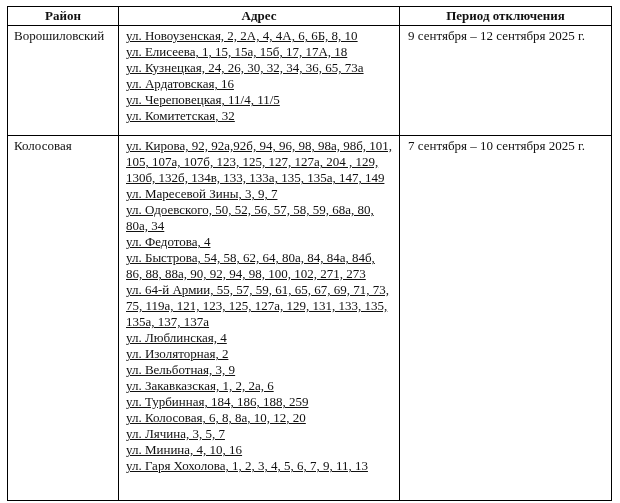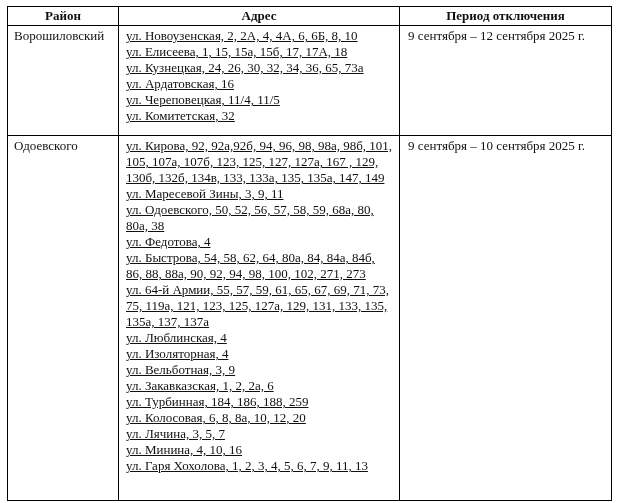--- a/index.html
+++ b/index.html
@@ -72,34 +72,34 @@
           <div class="address-line">ул. Новоузенская, 2, 2А, 4, 4А, 6, 6Б, 8, 10</div>
           <div class="address-line">ул. Елисеева, 1, 15, 15а, 15б, 17, 17А, 18</div>
           <div class="address-line">ул. Кузнецкая, 24, 26, 30, 32, 34, 36, 65, 73а</div>
           <div class="address-line">ул. Ардатовская, 16</div>
           <div class="address-line">ул. Череповецкая, 11/4, 11/5</div>
           <div class="address-line">ул. Комитетская, 32</div>
         </td>
         <td class="col-period">9 сентября – 12 сентября 2025 г.</td>
       </tr>
       <tr>
-        <td class="col-district">Одоевского</td>
+        <td class="col-district">Колосовая</td>
         <td class="col-address">
-          <div class="address-line">ул. Кирова, 92, 92а,92б, 94, 96, 98, 98а, 98б, 101, 105, 107а, 107б, 123, 125, 127, 127а, 167 , 129, 130б, 132б, 134в, 133, 133а, 135, 135а, 147, 149</div>
-          <div class="address-line">ул. Маресевой Зины, 3, 9, 11</div>
-          <div class="address-line">ул. Одоевского, 50, 52, 56, 57, 58, 59, 68а, 80, 80а, 38</div>
+          <div class="address-line">ул. Кирова, 92, 92а,92б, 94, 96, 98, 98а, 98б, 101, 105, 107а, 107б, 123, 125, 127, 127а, 204 , 129, 130б, 132б, 134в, 133, 133а, 135, 135а, 147, 149</div>
+          <div class="address-line">ул. Маресевой Зины, 3, 9, 7</div>
+          <div class="address-line">ул. Одоевского, 50, 52, 56, 57, 58, 59, 68а, 80, 80а, 34</div>
           <div class="address-line">ул. Федотова, 4</div>
           <div class="address-line">ул. Быстрова, 54, 58, 62, 64, 80а, 84, 84а, 84б, 86, 88, 88а, 90, 92, 94, 98, 100, 102, 271, 273</div>
           <div class="address-line">ул. 64-й Армии, 55, 57, 59, 61, 65, 67, 69, 71, 73, 75, 119а, 121, 123, 125, 127а, 129, 131, 133, 135, 135а, 137, 137а</div>
           <div class="address-line">ул. Люблинская, 4</div>
-          <div class="address-line">ул. Изоляторная, 4</div>
+          <div class="address-line">ул. Изоляторная, 2</div>
           <div class="address-line">ул. Вельботная, 3, 9</div>
           <div class="address-line">ул. Закавказская, 1, 2, 2а, 6</div>
           <div class="address-line">ул. Турбинная, 184, 186, 188, 259</div>
           <div class="address-line">ул. Колосовая, 6, 8, 8а, 10, 12, 20</div>
           <div class="address-line">ул. Лячина, 3, 5, 7</div>
           <div class="address-line">ул. Минина, 4, 10, 16</div>
           <div class="address-line">ул. Гаря Хохолова, 1, 2, 3, 4, 5, 6, 7, 9, 11, 13</div>
         </td>
-        <td class="col-period">9 сентября – 10 сентября 2025 г.</td>
+        <td class="col-period">7 сентября – 10 сентября 2025 г.</td>
       </tr>
     </tbody>
 </table>
 
 </body></html>

